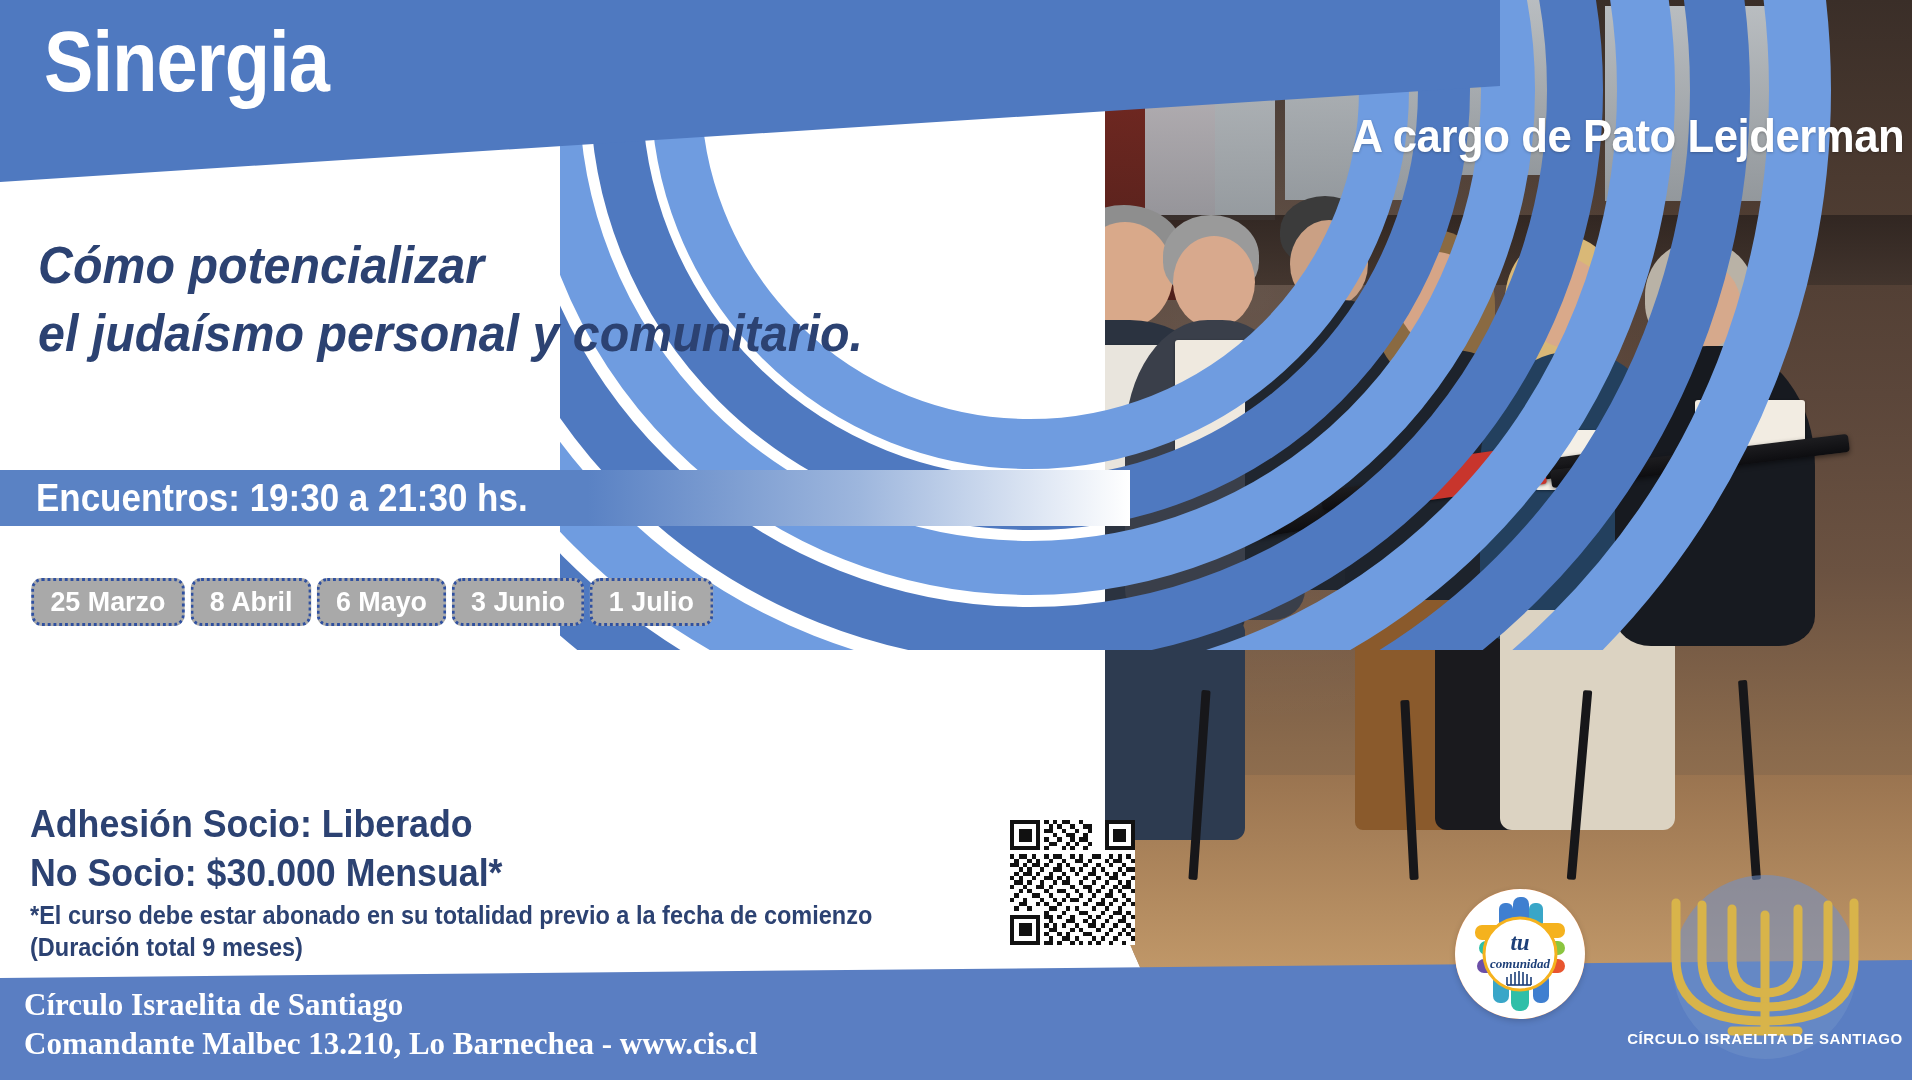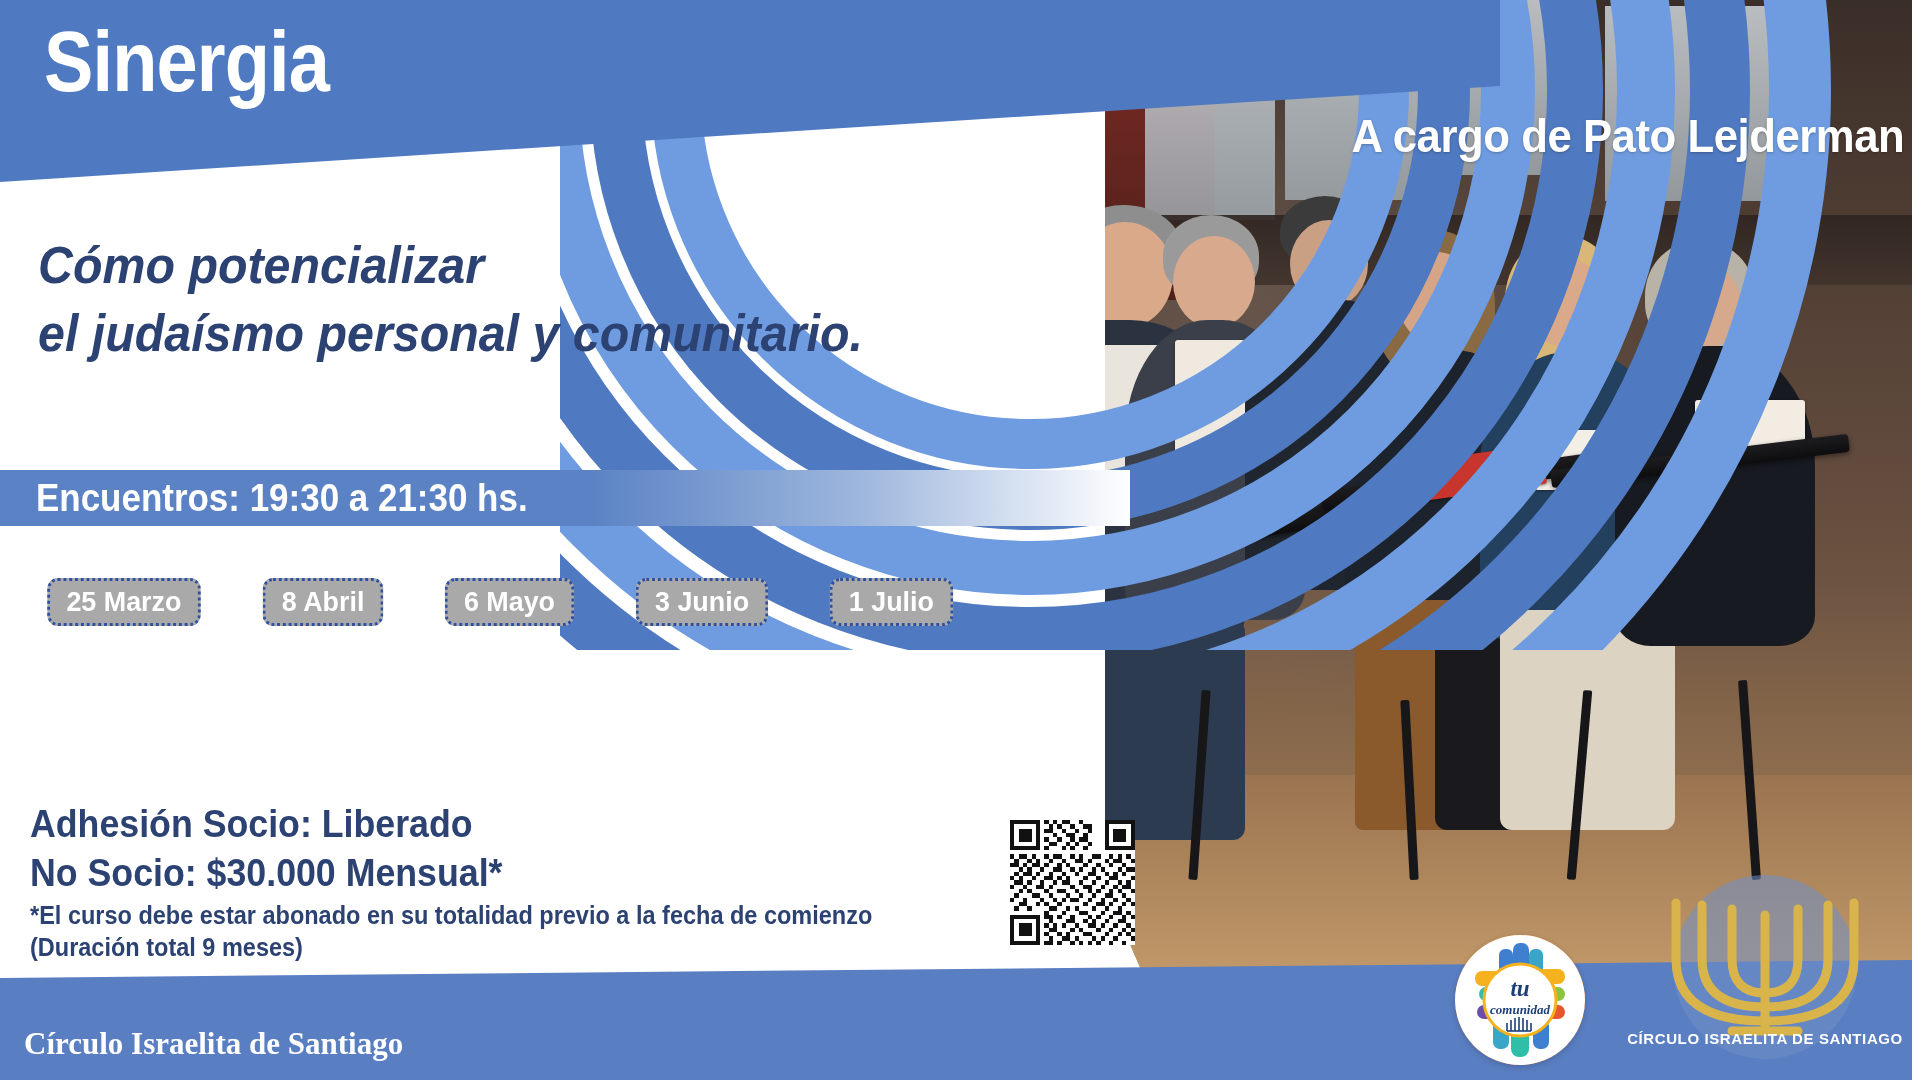--- a/index.html
+++ b/index.html
@@ -86,21 +86,21 @@
 
   
   .footer{position:absolute;left:0;bottom:0;width:1920px;height:120px;
      background:#5a7ec2;
      clip-path:polygon(0 18px, 1920px 0, 1920px 120px, 0 120px);}
   .footer-text{position:absolute;left:24px;bottom:16px;color:#ffffff;
      font-family:"Liberation Serif",serif;font-size:31px;font-weight:700;line-height:1.28;
      white-space:nowrap;}
 
   
-  .logo-tu{position:absolute;left:1455px;top:935px;width:130px;height:130px;border-radius:50%;
+  .logo-tu{position:absolute;left:1455px;top:889px;width:130px;height:130px;border-radius:50%;
      background:#f97316;box-shadow:0 2px 6px rgba(0,0,0,.18);}
   .logo-cis{position:absolute;left:1620px;top:875px;width:290px;height:200px;}
   .cis-caption{position:absolute;left:1620px;top:1030px;width:290px;text-align:center;
      color:#ffffff;font-size:15px;font-weight:700;letter-spacing:.6px;
      font-family:"Liberation Sans",sans-serif;white-space:nowrap;}
 </style>
 </head>
 <body>
 
 <div id="stage">
@@ -182,21 +182,21 @@
   <div class="presenter">A cargo de Pato Lejderman</div>
 
   <div class="headline">
     <div>Cómo potencializar</div>
     <div>el judaísmo personal y comunitario.</div>
   </div>
 
   <div class="enc-bar"></div>
   <div class="enc-text">Encuentros: 19:30 a 21:30 hs.</div>
 
-  <div class="pill-row" id="row1" style="left:44px;top:578px;gap:56px;">
+  <div class="pill-row" id="row1" style="left:28px;top:578px;">
       <div class="pill gray">25 Marzo</div>
       <div class="pill gray">8 Abril</div>
       <div class="pill gray">6 Mayo</div>
       <div class="pill gray">3 Junio</div>
       <div class="pill gray">1 Julio</div>
     </div>
 
   <div class="price">
     <div class="big">Adhesión Socio: Liberado</div>
     <div class="big">No Socio: $30.000 Mensual*</div>
@@ -430,20 +430,21 @@
       <rect x="18" y="28" width="1" height="1"></rect>
         <rect x="20" y="28" width="1" height="1"></rect>
       <rect x="23" y="28" width="1" height="1"></rect>
         <rect x="26" y="28" width="1" height="1"></rect>
     </g>
   </svg>
 
   <div class="footer"></div>
   <div class="footer-text">
     <div>Círculo Israelita de Santiago</div>
+    <div>Comandante Malbec 13.210, Lo Barnechea - www.cis.cl</div>
   </div>
 
   <div class="logo-tu">
     <svg viewBox="0 0 130 130" width="130" height="130">
       <circle cx="65" cy="65" r="65" fill="#ffffff"></circle>
       <g>
         <rect x="58" y="8" width="16" height="30" rx="7" fill="#3f7fd0"></rect>
         <rect x="44" y="14" width="14" height="26" rx="6" fill="#3f7fd0"></rect>
         <rect x="74" y="14" width="14" height="26" rx="6" fill="#39a6c8"></rect>
         <rect x="20" y="36" width="28" height="15" rx="7" fill="#f5b21e"></rect>

